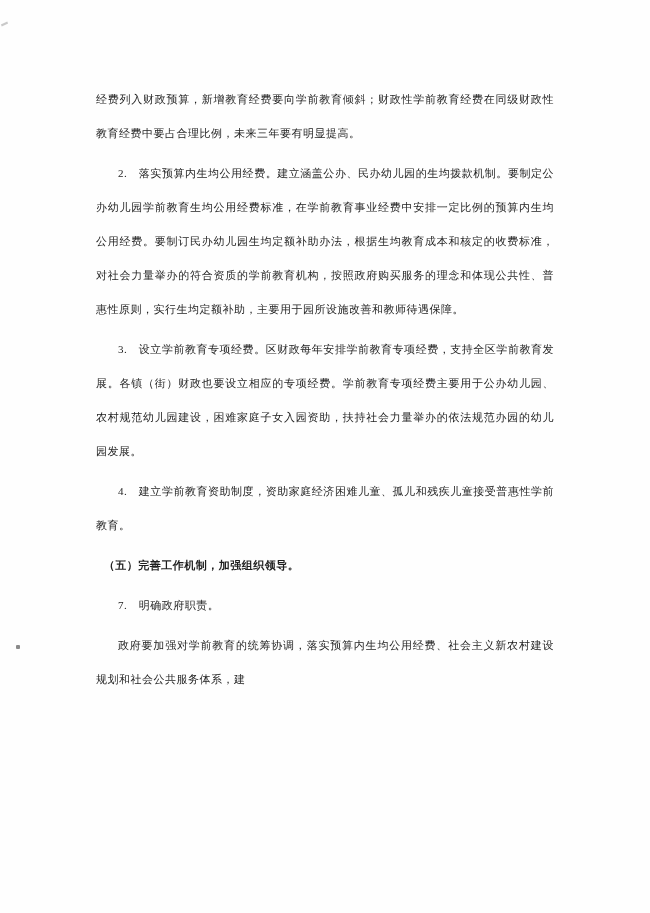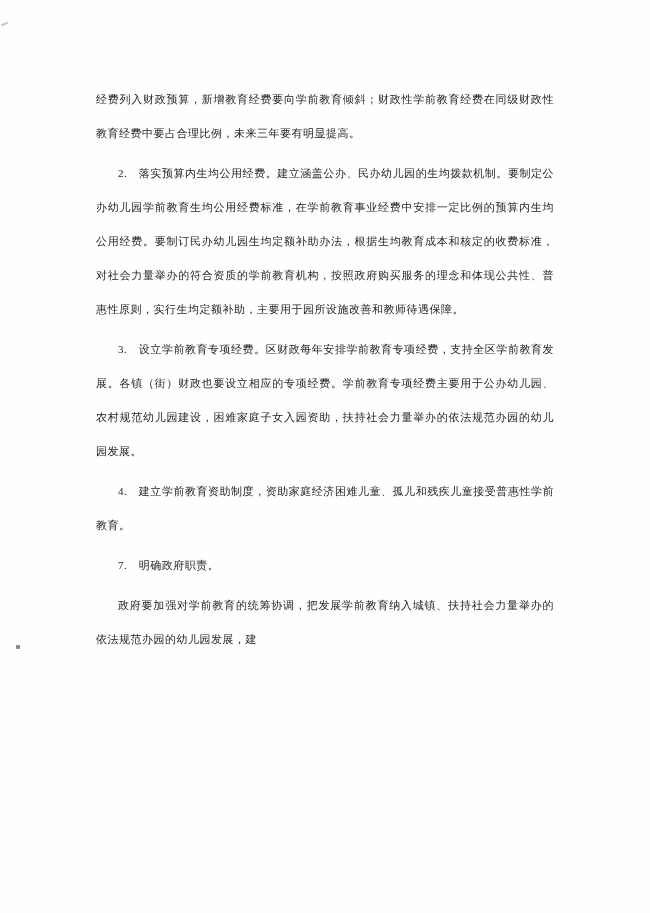--- a/index.html
+++ b/index.html
@@ -69,18 +69,19 @@
 <div class="page">
 
   <div class="speck-2"></div>
   <div class="speck-1"></div>
 
   <div class="text-block">
     <p>经费列入财政预算，新增教育经费要向学前教育倾斜；财政性学前教育经费在同级财政性教育经费中要占合理比例，未来三年要有明显提高。</p>
     <p class="indent-2">2.　落实预算内生均公用经费。建立涵盖公办、民办幼儿园的生均拨款机制。要制定公办幼儿园学前教育生均公用经费标准，在学前教育事业经费中安排一定比例的预算内生均公用经费。要制订民办幼儿园生均定额补助办法，根据生均教育成本和核定的收费标准，对社会力量举办的符合资质的学前教育机构，按照政府购买服务的理念和体现公共性、普惠性原则，实行生均定额补助，主要用于园所设施改善和教师待遇保障。</p>
     <p class="indent-2">3.　设立学前教育专项经费。区财政每年安排学前教育专项经费，支持全区学前教育发展。各镇（街）财政也要设立相应的专项经费。学前教育专项经费主要用于公办幼儿园、农村规范幼儿园建设，困难家庭子女入园资助，扶持社会力量举办的依法规范办园的幼儿园发展。</p>
     <p class="indent-2">4.　建立学前教育资助制度，资助家庭经济困难儿童、孤儿和残疾儿童接受普惠性学前教育。</p>
+    <p class="indent-heading bold">（五）完善工作机制，加强组织领导。</p>
     <p class="indent-2">7.　明确政府职责。</p>
-    <p class="indent-2">政府要加强对学前教育的统筹协调，把发展学前教育纳入城镇、扶持社会力量举办的依法规范办园的幼儿园发展，建</p>
+    <p class="indent-2">政府要加强对学前教育的统筹协调，落实预算内生均公用经费、社会主义新农村建设规划和社会公共服务体系，建</p>
   </div>
 
 
 </div>
 
 </body></html>

